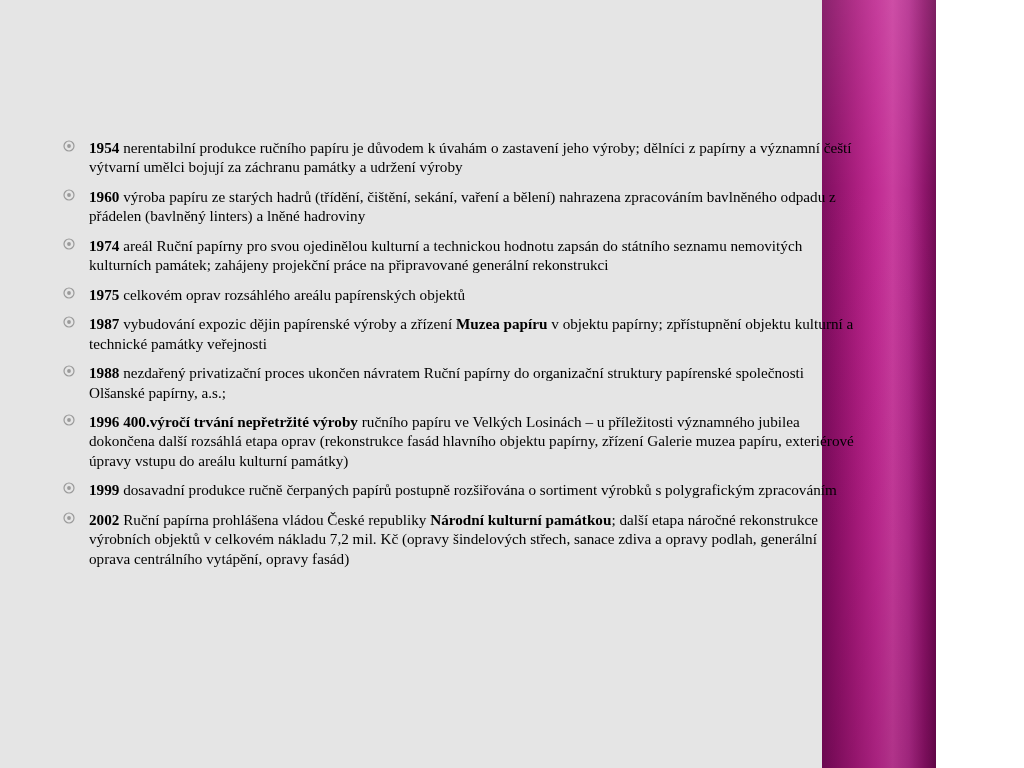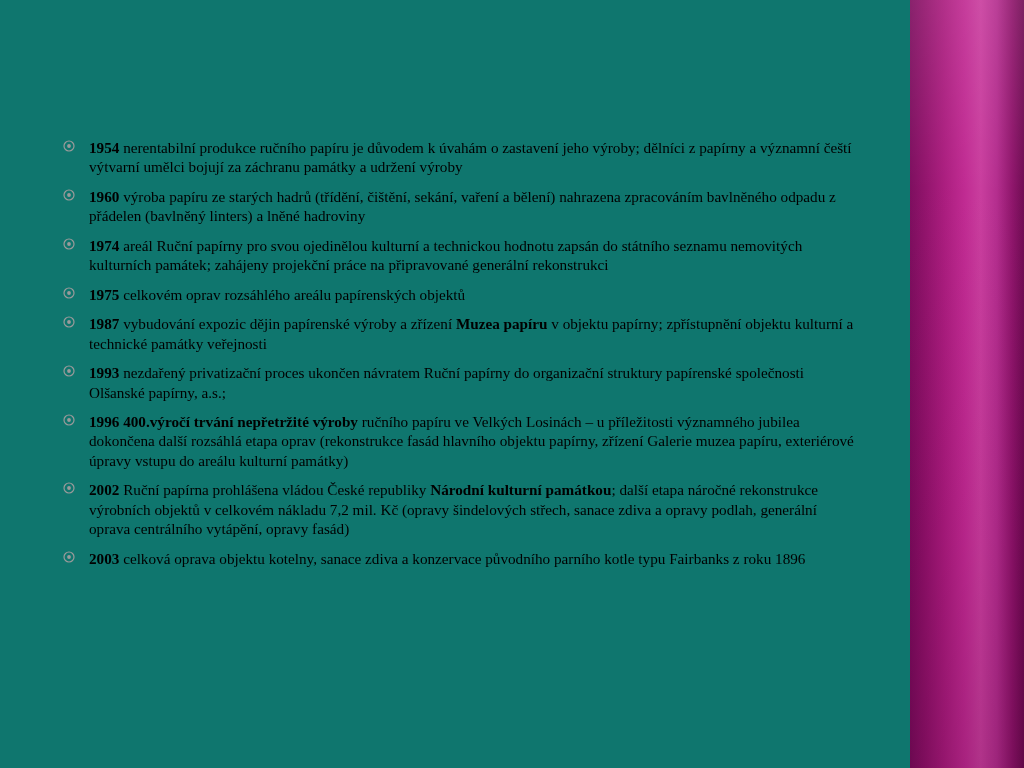--- a/index.html
+++ b/index.html
@@ -8,23 +8,23 @@
   }
   body {
     width: 1024px;
     height: 768px;
     background: #ffffff;
     font-family: "Liberation Serif", serif;
     overflow: hidden;
   }
   .slide {
     position: relative;
-    width: 1024px;
+    width: 936px;
     height: 768px;
-    background: #0f766e;
+    background: #e5e5e5;
     box-sizing: border-box;
   }
   
   .right-band {
     position: absolute;
     top: 0;
     right: 0;
     width: 114px;
     height: 768px;
     background: linear-gradient(to right, #7b0a5c 0%, #8e0f68 12%, #a9197c 30%, #bf2790 48%, #c83a9c 62%, #b32a8c 76%, #8c1168 90%, #6d0850 100%);
@@ -113,35 +113,35 @@
             <svg width="12" height="12" viewBox="0 0 12 12">
               <circle cx="6" cy="6" r="5" fill="none" stroke="#9a9a9a" stroke-width="1.2"></circle>
               <circle cx="6" cy="6" r="1.9" fill="#9a9a9a"></circle>
             </svg>
           </span><span class="bold">1987</span><span> vybudování expozic dějin papírenské výroby a zřízení </span><span class="bold">Muzea papíru</span><span> v objektu papírny; zpřístupnění objektu kulturní a technické památky veřejnosti</span></li>
         <li><span class="marker">
             <svg width="12" height="12" viewBox="0 0 12 12">
               <circle cx="6" cy="6" r="5" fill="none" stroke="#9a9a9a" stroke-width="1.2"></circle>
               <circle cx="6" cy="6" r="1.9" fill="#9a9a9a"></circle>
             </svg>
-          </span><span class="bold">1993</span><span> nezdařený privatizační proces ukončen návratem Ruční papírny do organizační struktury papírenské společnosti Olšanské papírny, a.s.;</span></li>
+          </span><span class="bold">1988</span><span> nezdařený privatizační proces ukončen návratem Ruční papírny do organizační struktury papírenské společnosti Olšanské papírny, a.s.;</span></li>
         <li><span class="marker">
             <svg width="12" height="12" viewBox="0 0 12 12">
               <circle cx="6" cy="6" r="5" fill="none" stroke="#9a9a9a" stroke-width="1.2"></circle>
               <circle cx="6" cy="6" r="1.9" fill="#9a9a9a"></circle>
             </svg>
           </span><span class="bold">1996 400.výročí trvání nepřetržité výroby</span><span> ručního papíru ve Velkých Losinách – u příležitosti významného jubilea dokončena další rozsáhlá etapa oprav (rekonstrukce fasád hlavního objektu papírny, zřízení Galerie muzea papíru, exteriérové úpravy vstupu do areálu kulturní památky)</span></li>
         <li><span class="marker">
             <svg width="12" height="12" viewBox="0 0 12 12">
               <circle cx="6" cy="6" r="5" fill="none" stroke="#9a9a9a" stroke-width="1.2"></circle>
               <circle cx="6" cy="6" r="1.9" fill="#9a9a9a"></circle>
             </svg>
-          </span><span class="bold">2002</span><span> Ruční papírna prohlášena vládou České republiky </span><span class="bold">Národní kulturní památkou</span><span>; další etapa náročné rekonstrukce výrobních objektů v celkovém nákladu 7,2 mil. Kč (opravy šindelových střech, sanace zdiva a opravy podlah, generální oprava centrálního vytápění, opravy fasád)</span></li>
+          </span><span class="bold">1999</span><span> dosavadní produkce ručně čerpaných papírů postupně rozšiřována o sortiment výrobků s polygrafickým zpracováním</span></li>
         <li><span class="marker">
             <svg width="12" height="12" viewBox="0 0 12 12">
               <circle cx="6" cy="6" r="5" fill="none" stroke="#9a9a9a" stroke-width="1.2"></circle>
               <circle cx="6" cy="6" r="1.9" fill="#9a9a9a"></circle>
             </svg>
-          </span><span class="bold">2003</span><span> celková oprava objektu kotelny, sanace zdiva a konzervace původního parního kotle typu Fairbanks z roku 1896</span></li>
+          </span><span class="bold">2002</span><span> Ruční papírna prohlášena vládou České republiky </span><span class="bold">Národní kulturní památkou</span><span>; další etapa náročné rekonstrukce výrobních objektů v celkovém nákladu 7,2 mil. Kč (opravy šindelových střech, sanace zdiva a opravy podlah, generální oprava centrálního vytápění, opravy fasád)</span></li>
       </ul>
   </div>
 
 </div>
 
 </body></html>

